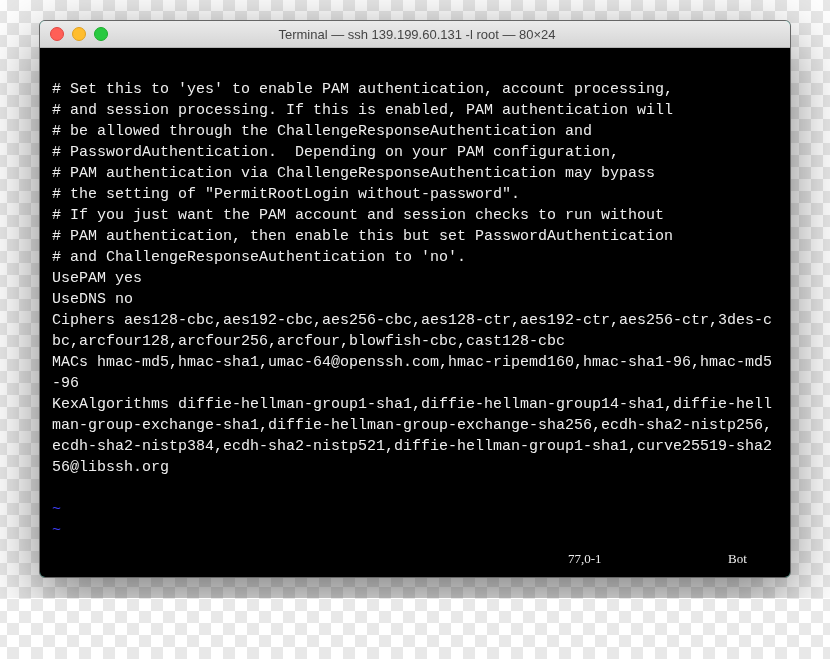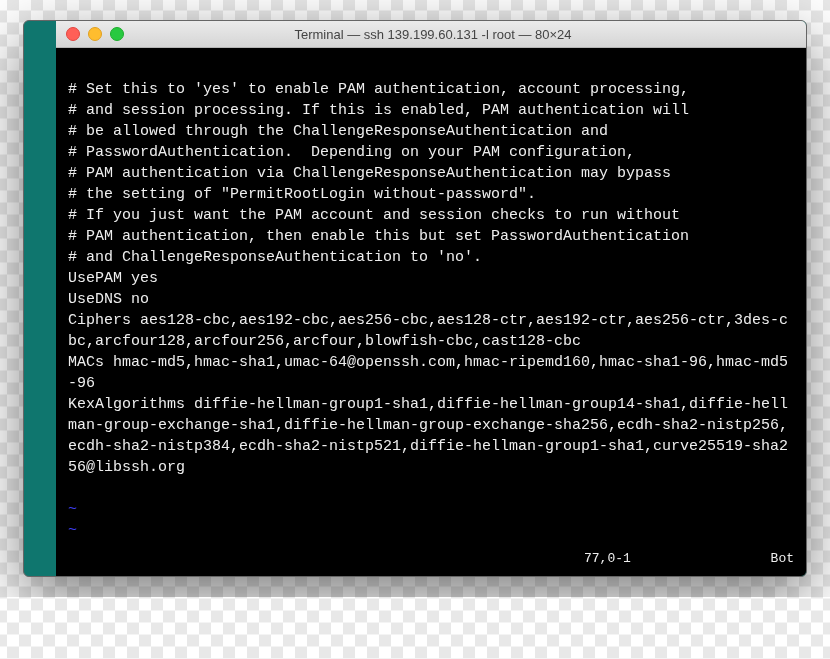--- a/index.html
+++ b/index.html
@@ -7,26 +7,25 @@
       padding: 20px;
       background:
         repeating-conic-gradient(#e8e8e8 0% 25%, #ffffff 0% 50%) 50% / 24px 24px;
       font-family: -apple-system, BlinkMacSystemFont, "Helvetica Neue", sans-serif;
       display: flex;
       justify-content: center;
       align-items: flex-start;
     }
     .window {
       width: 750px;
-      background: #0f766e;
+      background: #5eead4;
       border-radius: 6px;
       box-shadow: 0 20px 60px rgba(0,0,0,0.5);
       overflow: hidden;
       border: 1px solid #666;
-      padding-left: 32px;
     }
     .titlebar {
       height: 26px;
       background: linear-gradient(to bottom, #ebebeb, #d5d5d5);
       display: flex;
       align-items: center;
       padding: 0 10px;
       border-bottom: 1px solid #b5b5b5;
     }
     .traffic-lights {
@@ -59,27 +58,27 @@
       white-space: pre-wrap;
       word-break: break-all;
     }
     .vim-tilde {
       color: #4040ff;
     }
     .vim-status {
       color: #eee;
       display: flex;
       padding: 0 12px 10px 12px;
-      font-family: Liberation Mono, monospace;
+      font-family: Liberation Serif, serif;
       font-size: 13px;
       background: #000;
     }
     .vim-status .spacer { flex: 1; }
     .vim-status .pos { width: 160px; }
-    .vim-status .pct { width: 50px; text-align: right; }
+    .vim-status .pct { width: 50px; }
   </style>
 </head>
 <body>
 
 <div class="window">
   <div class="titlebar">
     <div class="traffic-lights">
       <div class="traffic-light tl-close"></div>
       <div class="traffic-light tl-min"></div>
       <div class="traffic-light tl-max"></div>

